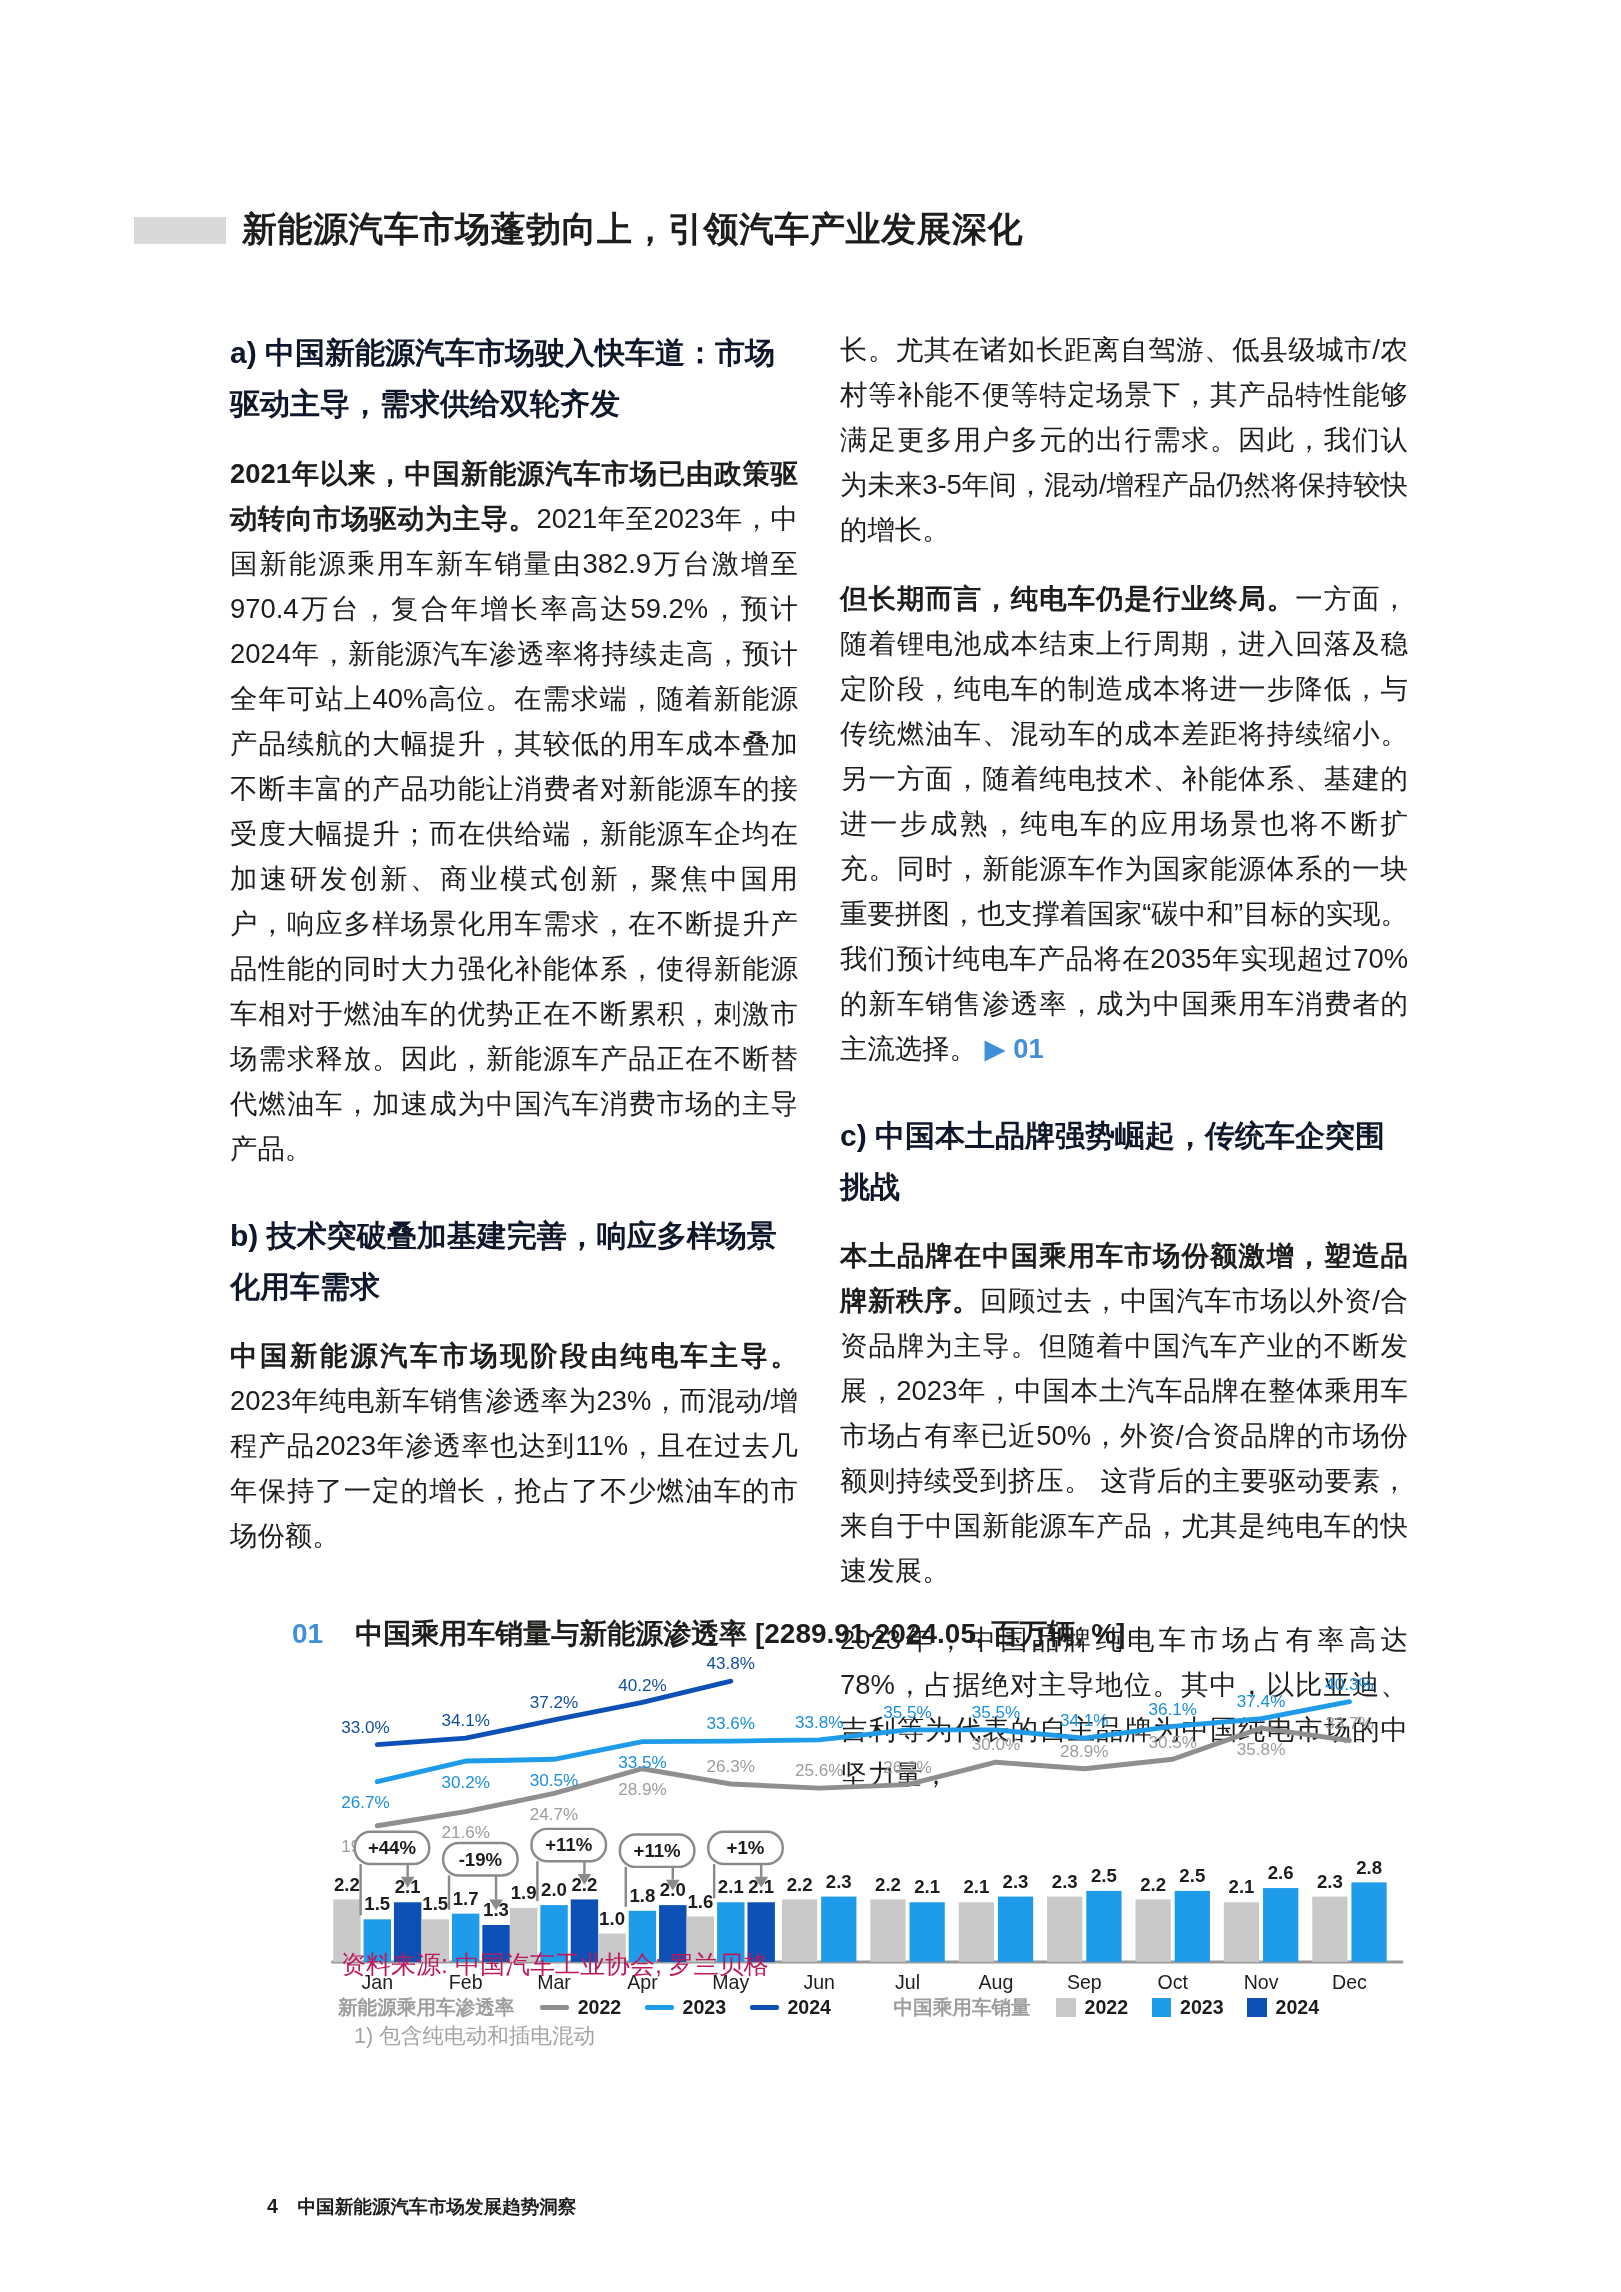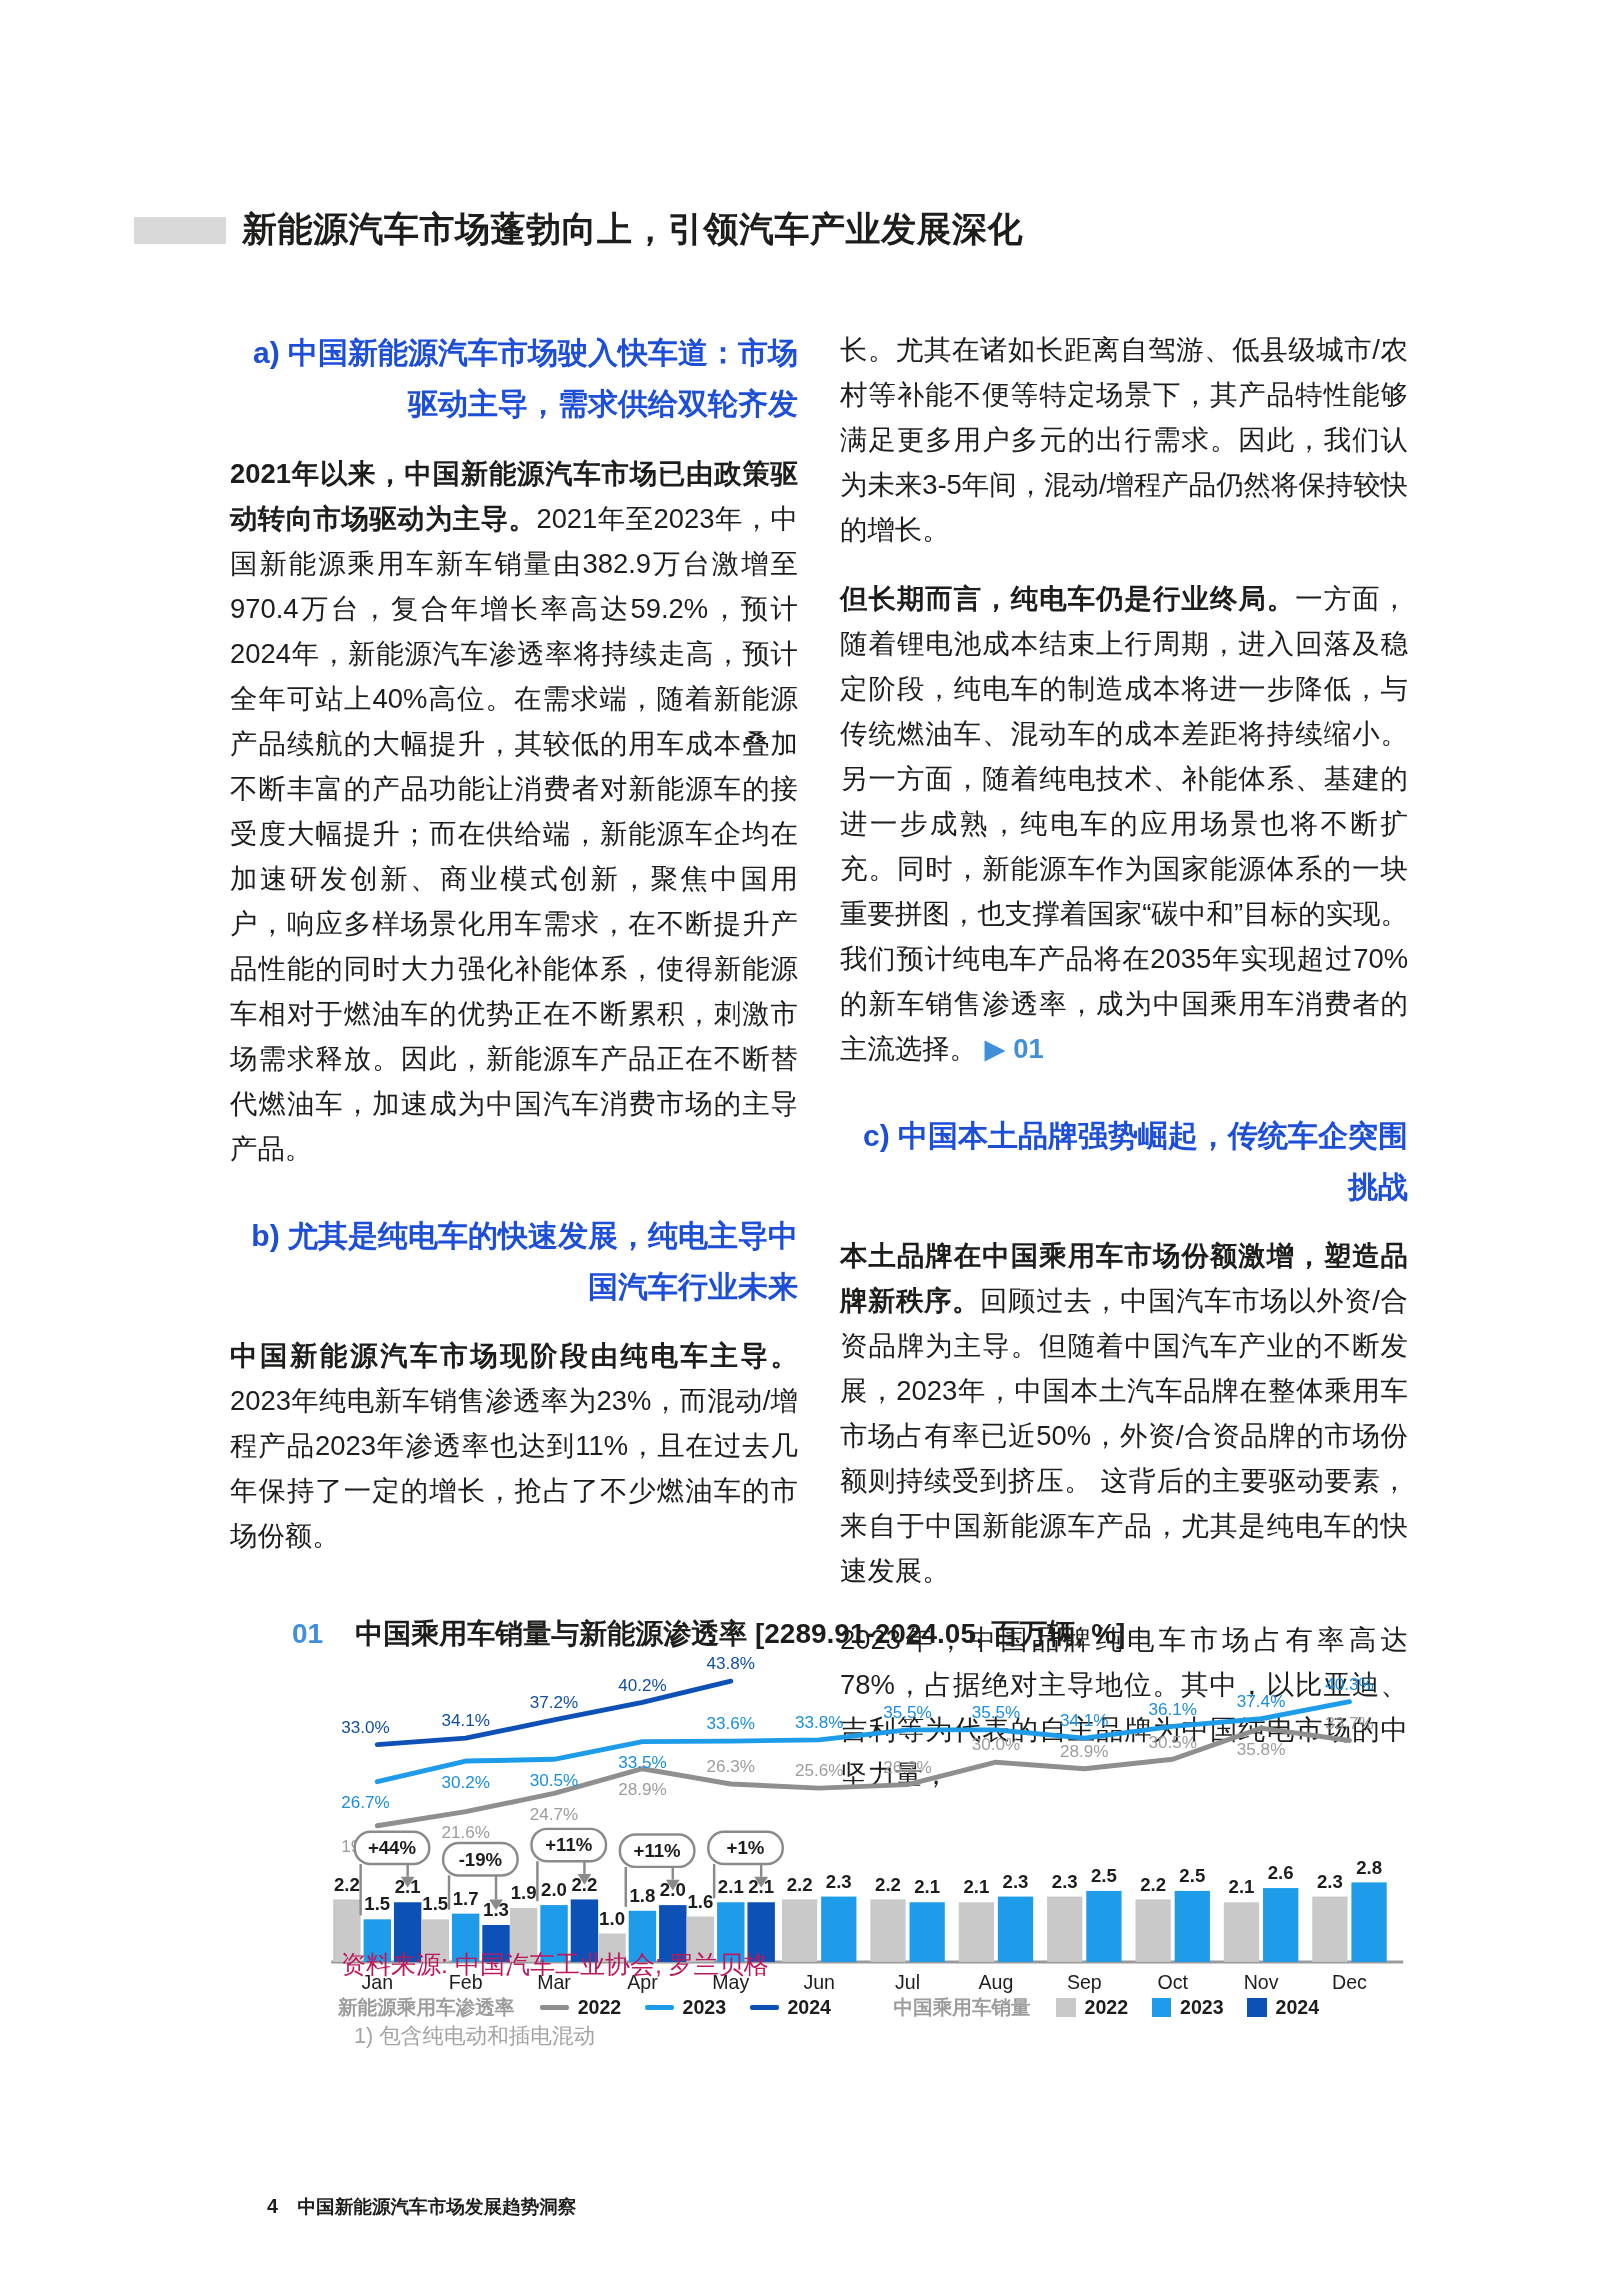--- a/index.html
+++ b/index.html
@@ -8,21 +8,21 @@
     font-family:"Liberation Sans","DejaVu Sans",sans-serif;color:#1d1d1b;overflow:hidden;
   }
   .gray-bar{position:absolute;left:134px;top:217px;width:92px;height:26.5px;background:#d9d9d9;}
   .page-title{position:absolute;left:242px;top:206px;margin:0;font-size:35px;font-weight:700;color:#1d1d1b;letter-spacing:0.5px;}
 
   .col{position:absolute;top:327px;width:568px;font-size:27.4px;line-height:45px;text-align:justify;}
   .col-left{left:230px;}
   .col-right{left:840px;}
   .col p{margin:0 0 23.5px 0;}
   .col p.no-gap{margin-bottom:8px;}
-  h2.section{font-size:30px;line-height:51px;font-weight:700;color:#1d4ed8;margin:0 0 21.6px 0;text-align:right;}
+  h2.section{font-size:30px;line-height:51px;font-weight:700;color:#0f172a;margin:0 0 21.6px 0;text-align:left;}
   h2.section.later{margin-top:39px;}
   .lead{font-weight:700;}
   .marker{color:#3f8fd9;font-weight:700;white-space:nowrap;}
 
   .fig-head{position:absolute;left:292px;top:1615px;display:flex;align-items:baseline;font-size:28px;font-weight:700;}
   .fig-num{color:#3f8fd9;margin-right:32px;}
   .fig-title{color:#1d1d1b;}
 
   #chart{position:absolute;left:294px;top:1656px;width:1117px;height:363px;}
 
@@ -44,21 +44,21 @@
 <body>
 
 <div class="page">
 
   <div class="gray-bar"></div>
   <h1 class="page-title">新能源汽车市场蓬勃向上，引领汽车产业发展深化</h1>
 
   <div class="col col-left">
     <h2 class="section">a) 中国新能源汽车市场驶入快车道：市场驱动主导，需求供给双轮齐发</h2>
     <p><span class="lead">2021年以来，中国新能源汽车市场已由政策驱动转向市场驱动为主导。</span><span>2021年至2023年，中国新能源乘用车新车销量由382.9万台激增至970.4万台，复合年增长率高达59.2%，预计2024年，新能源汽车渗透率将持续走高，预计全年可站上40%高位。在需求端，随着新能源产品续航的大幅提升，其较低的用车成本叠加不断丰富的产品功能让消费者对新能源车的接受度大幅提升；而在供给端，新能源车企均在加速研发创新、商业模式创新，聚焦中国用户，响应多样场景化用车需求，在不断提升产品性能的同时大力强化补能体系，使得新能源车相对于燃油车的优势正在不断累积，刺激市场需求释放。因此，新能源车产品正在不断替代燃油车，加速成为中国汽车消费市场的主导产品。</span></p>
-    <h2 class="section later">b) 尤其是纯电车的快速发展，纯电主导中国汽车行业未来</h2>
+    <h2 class="section later">b) 技术突破叠加基建完善，响应多样场景化用车需求</h2>
     <p class="no-gap"><span class="lead">中国新能源汽车市场现阶段由纯电车主导。</span><span>2023年纯电新车销售渗透率为23%，而混动/增程产品2023年渗透率也达到11%，且在过去几年保持了一定的增长，抢占了不少燃油车的市场份额。</span></p>
   </div>
 
   <div class="col col-right">
     <p>长。尤其在诸如长距离自驾游、低县级城市/农村等补能不便等特定场景下，其产品特性能够满足更多用户多元的出行需求。因此，我们认为未来3-5年间，混动/增程产品仍然将保持较快的增长。</p>
     <p><span class="lead">但长期而言，纯电车仍是行业终局。</span><span>一方面，随着锂电池成本结束上行周期，进入回落及稳定阶段，纯电车的制造成本将进一步降低，与传统燃油车、混动车的成本差距将持续缩小。另一方面，随着纯电技术、补能体系、基建的进一步成熟，纯电车的应用场景也将不断扩充。同时，新能源车作为国家能源体系的一块重要拼图，也支撑着国家“碳中和”目标的实现。我们预计纯电车产品将在2035年实现超过70%的新车销售渗透率，成为中国乘用车消费者的主流选择。</span> <span class="marker">▶ 01</span></p>
     <h2 class="section later">c) 中国本土品牌强势崛起，传统车企突围挑战</h2>
     <p><span class="lead">本土品牌在中国乘用车市场份额激增，塑造品牌新秩序。</span><span>回顾过去，中国汽车市场以外资/合资品牌为主导。但随着中国汽车产业的不断发展，2023年，中国本土汽车品牌在整体乘用车市场占有率已近50%，外资/合资品牌的市场份额则持续受到挤压。 这背后的主要驱动要素，来自于中国新能源车产品，尤其是纯电车的快速发展。</span></p>
     <p>2023年，中国品牌纯电车市场占有率高达78%，占据绝对主导地位。其中，以比亚迪、吉利等为代表的自主品牌为中国纯电市场的中坚力量，</p>
   </div>

